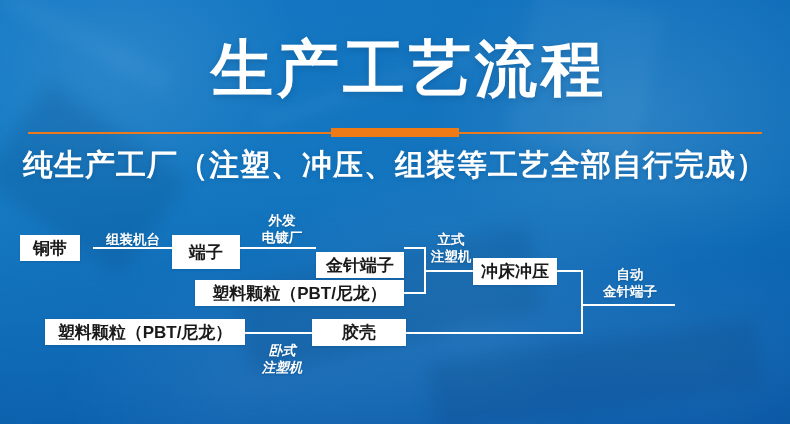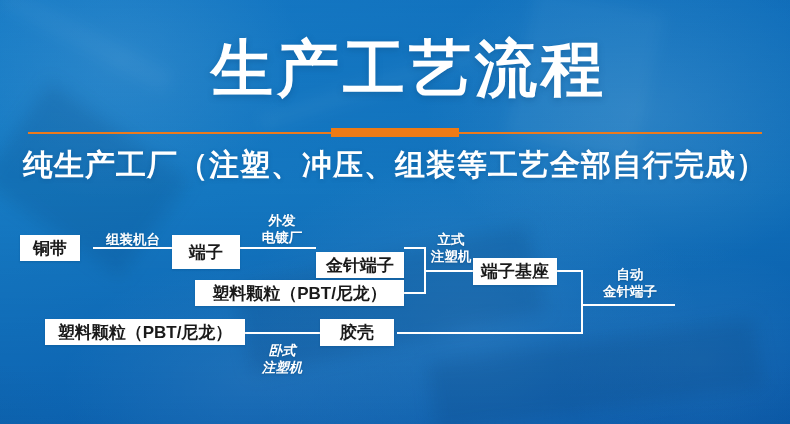--- a/index.html
+++ b/index.html
@@ -111,25 +111,25 @@
     <div class="lineh" style="left:245px;top:332px;width:75px;"></div>
 
     <div class="node" style="left:20px;top:235px;width:60px;height:26px;">铜带</div>
 
     <div class="node" style="left:172px;top:235px;width:68px;height:34px;">端子</div>
 
     <div class="node" style="left:316px;top:252px;width:88px;height:26px;">金针端子</div>
 
     <div class="node" style="left:195px;top:280px;width:209px;height:26px;">塑料颗粒（PBT/尼龙）</div>
 
-    <div class="node" style="left:473px;top:258px;width:84px;height:27px;">端子基座</div>
+    <div class="node" style="left:473px;top:258px;width:84px;height:27px;">冲床冲压</div>
 
     <div class="node" style="left:45px;top:319px;width:200px;height:26px;">塑料颗粒（PBT/尼龙）</div>
 
-    <div class="node" style="left:320px;top:319px;width:74px;height:27px;">胶壳</div>
+    <div class="node" style="left:312px;top:319px;width:94px;height:27px;">胶壳</div>
 
 
     <div class="edge-label" style="left:98px;top:232px;width:70px;">组装机台</div>
 
     <div class="edge-label" style="left:250px;top:213px;width:64px;text-align:center;">
       <div>外发</div>
       <div>电镀厂</div>
     </div>
 
     <div class="edge-label" style="left:424px;top:232px;width:54px;">

